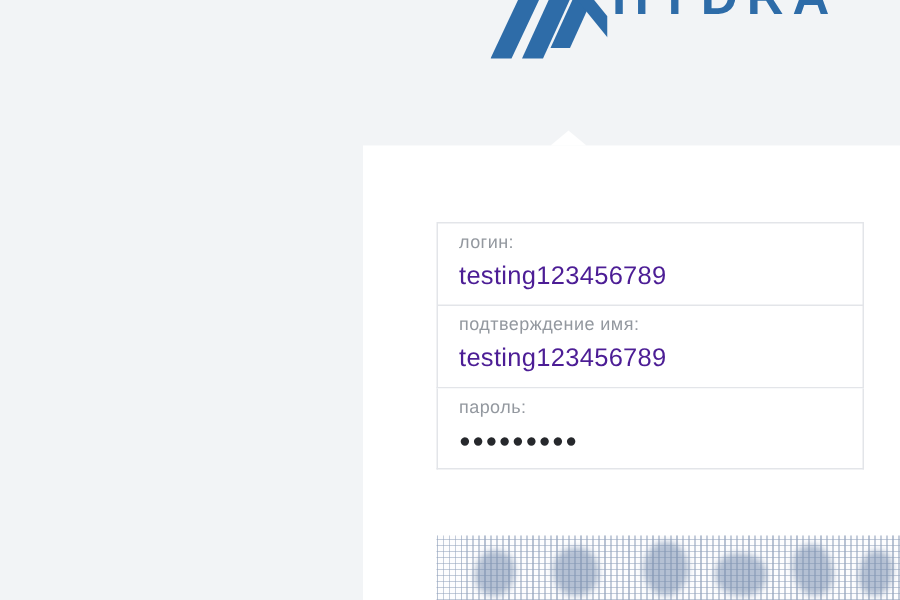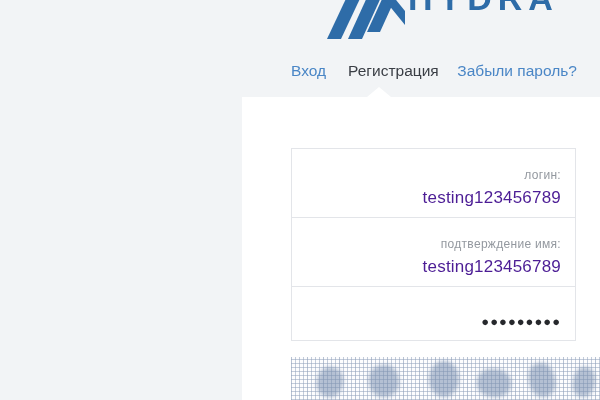--- a/index.html
+++ b/index.html
@@ -33,21 +33,21 @@
   }
   
   .panel{
     position:absolute;left:242px;top:97px;width:358px;height:303px;
     background:#ffffff;
   }
   
   .fields{position:absolute;left:49px;top:51px;width:285px;}
   .field{
     box-sizing:border-box;border:1px solid #e3e5e9;background:#fff;
-    padding:19px 14px 9px 14px;cursor:text;text-align:right;
+    padding:5px 14px 9px 14px;cursor:text;
   }
   .field + .field{border-top:0;}
   .flabel{font-size:12px;color:#93989f;letter-spacing:.3px;}
   .fvalue{
     margin-top:6px;font-size:17px;color:#4c1d95;letter-spacing:.2px;
     white-space:nowrap;overflow:hidden;
   }
   .fvalue.dots{
     font-size:13px;letter-spacing:1px;color:#26282c;margin-top:8px;
     padding-bottom:2px;
@@ -82,43 +82,39 @@
       <g fill="#2e6ca8">
         <polygon points="0,68 14,68 46,0 32,0"></polygon>
         <polygon points="21,68 35,68 66,0 52,0"></polygon>
         <polygon points="40,61 53,61 78,6 66,4"></polygon>
         <polygon points="52,22 78,54 78,40 61,19"></polygon>
       </g>
     </svg>
     <span class="logo-text">HYDRA</span>
   </div>
 
-  <div class="tabs">
-    <a class="tab link">Вход</a>
-    <a class="tab active second">Регистрация</a>
-    <a class="tab link right">Забыли пароль?</a>
-  </div>
 
   <div class="notch"></div>
 
   <div class="panel">
 
     <div class="fields">
 
       <div class="field">
         <div class="flabel">логин:</div>
         <div class="fvalue">testing123456789</div>
       </div>
 
       <div class="field">
         <div class="flabel">подтверждение имя:</div>
         <div class="fvalue">testing123456789</div>
       </div>
 
       <div class="field">
+        <div class="flabel">пароль:</div>
         <div class="fvalue dots">●●●●●●●●●</div>
       </div>
 
 
     </div>
 
     <div class="captcha">
       <div class="blob b1"></div>
       <div class="blob b2"></div>
       <div class="blob b3"></div>

